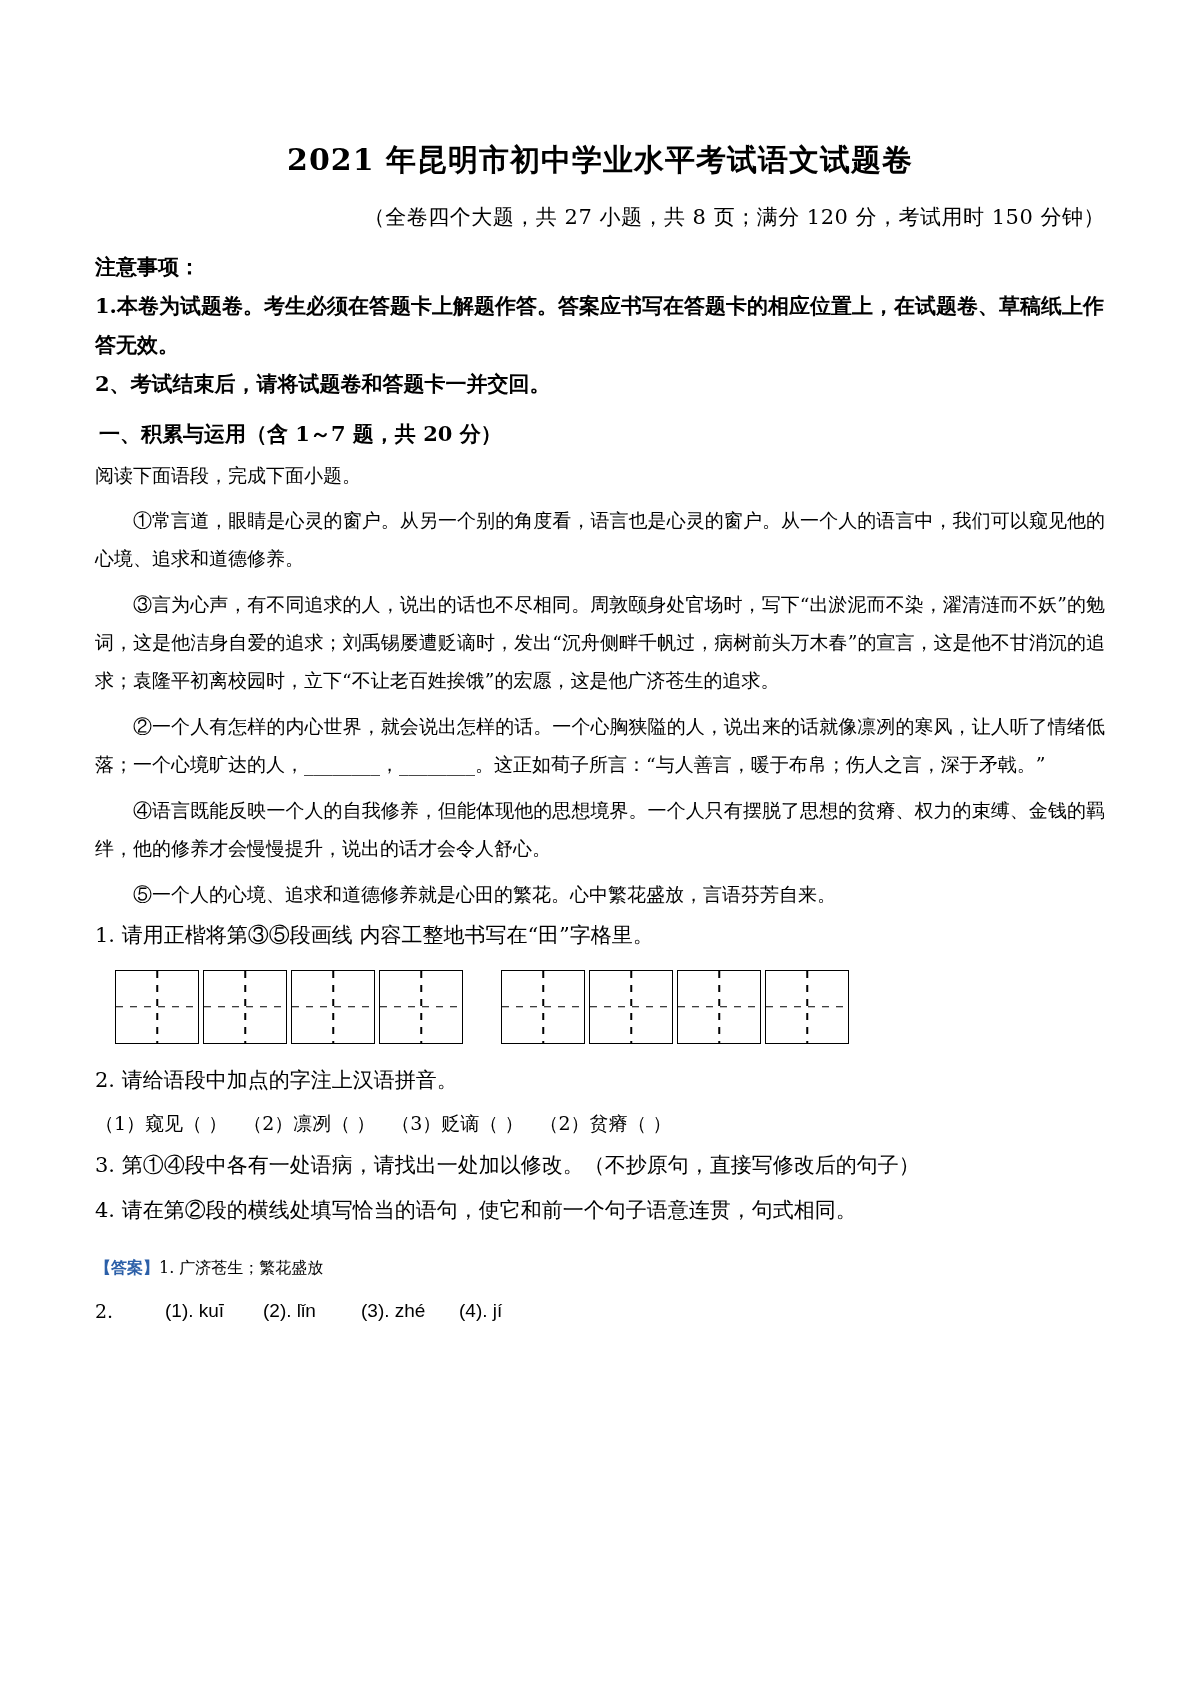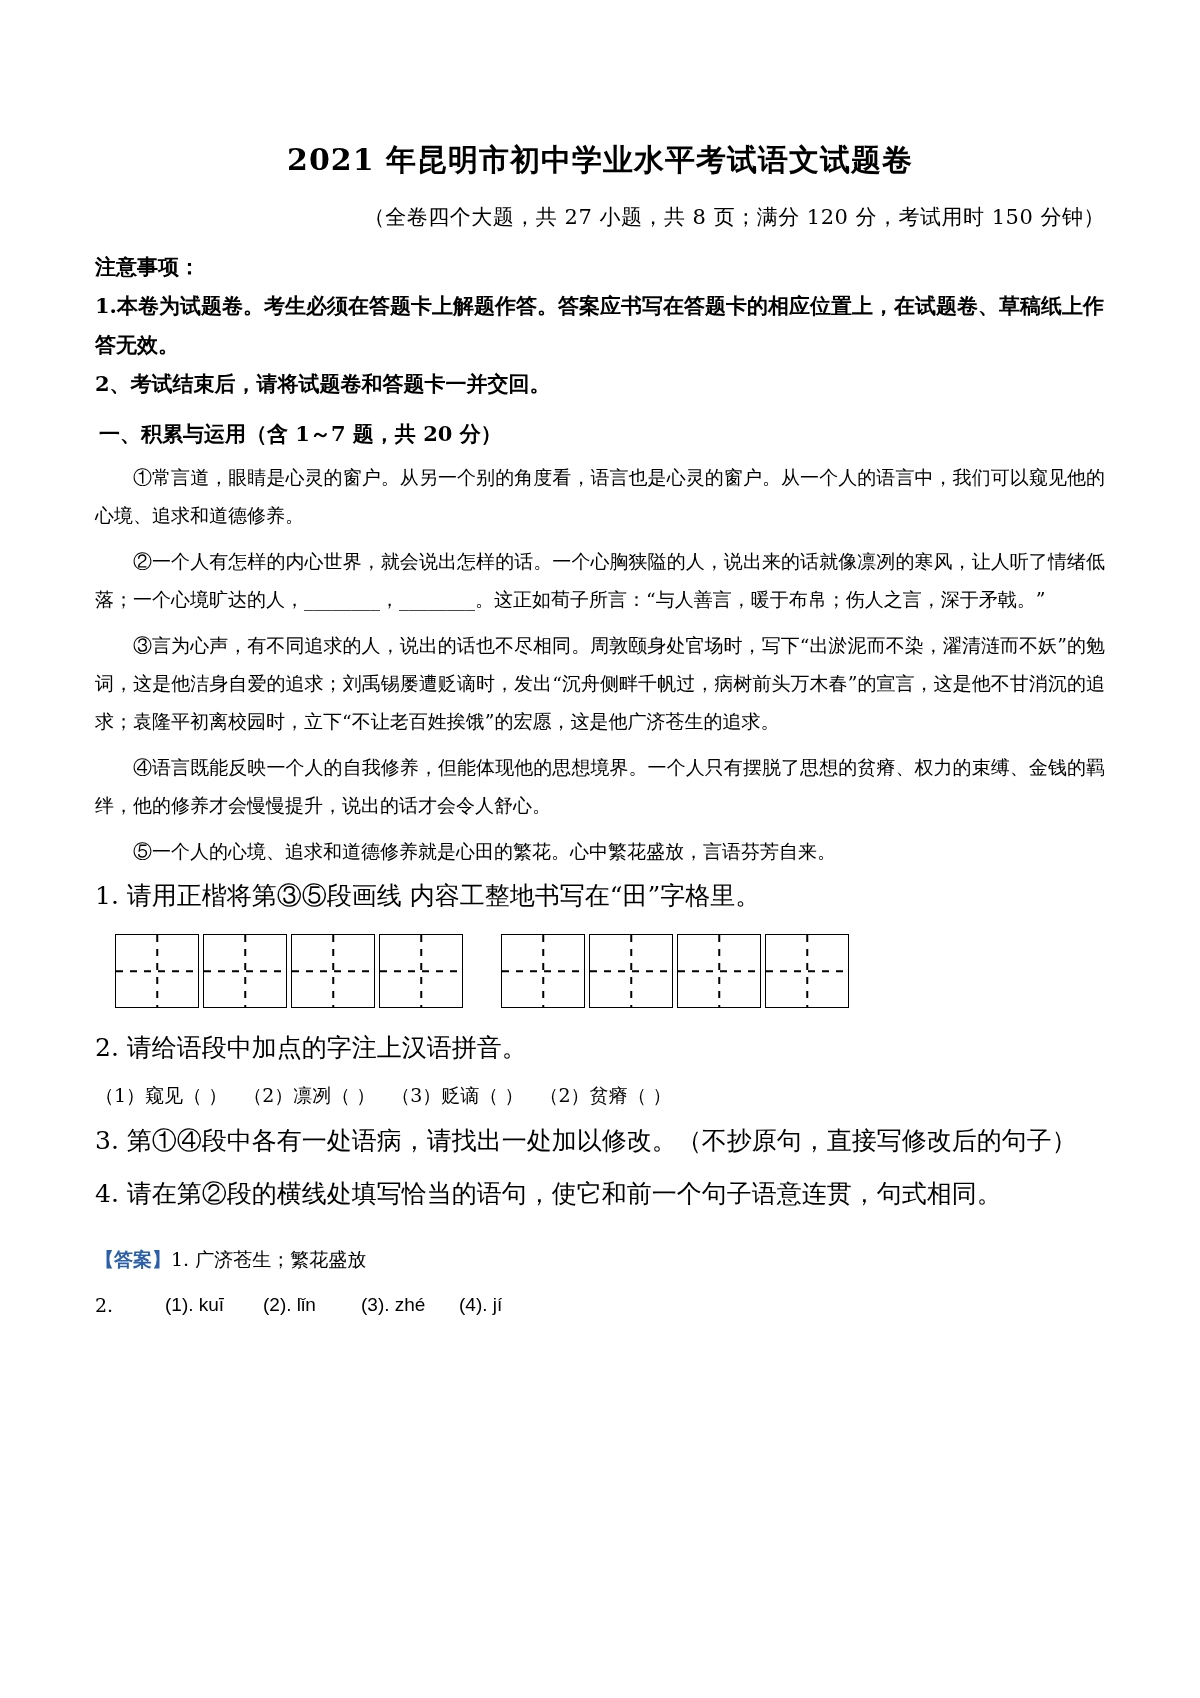--- a/index.html
+++ b/index.html
@@ -64,21 +64,21 @@
     margin: 0 0 4px 0;
   }
   .para {
     font-size: 19px;
     line-height: 2.0;
     margin: 8px 0 2px 0;
     text-indent: 2em;
     text-align: justify;
   }
   .q-line {
-    font-size: 25px;
+    font-size: 21px;
     line-height: 1.95;
     margin: 0 0 4px 0;
   }
   
   .grid-row {
     display: flex;
     align-items: center;
     margin: 14px 0 16px 20px;
   }
   .grid-group {
@@ -114,21 +114,21 @@
     background-image: repeating-linear-gradient(to bottom, #000 0 7px, transparent 7px 14px);
   }
   .pinyin-row {
     font-size: 19px;
     margin: 4px 0 4px 0;
     display: flex;
     gap: 16px;
     line-height: 1.9;
   }
   .answer-line {
-    font-size: 19px;
+    font-size: 16px;
     margin: 22px 0 10px 0;
     line-height: 1.9;
   }
   .answer-tag {
     color: #2b5fa8;
     font-weight: bold;
   }
   .ans-items {
     font-size: 19px;
     margin: 10px 0 0 0;
@@ -151,24 +151,25 @@
     <h1 class="doc-title">2021 年昆明市初中学业水平考试语文试题卷</h1>
 
     <div class="doc-subtitle">（全卷四个大题，共 27 小题，共 8 页；满分 120 分，考试用时 150 分钟）</div>
 
     <div class="notice-head">注意事项：</div>
     <p class="bold-line">1.本卷为试题卷。考生必须在答题卡上解题作答。答案应书写在答题卡的相应位置上，在试题卷、草稿纸上作答无效。</p>
     <p class="bold-line">2、考试结束后，请将试题卷和答题卡一并交回。</p>
 
     <div class="section-head">一、积累与运用（含 1～7 题，共 20 分）</div>
 
+    <p class="plain">阅读下面语段，完成下面小题。</p>
 
     <p class="para">①常言道，眼睛是心灵的窗户。从另一个别的角度看，语言也是心灵的窗户。从一个人的语言中，我们可以窥见他的心境、追求和道德修养。</p>
+    <p class="para">③言为心声，有不同追求的人，说出的话也不尽相同。周敦颐身处官场时，写下“出淤泥而不染，濯清涟而不妖”的勉词，这是他洁身自爱的追求；刘禹锡屡遭贬谪时，发出“沉舟侧畔千帆过，病树前头万木春”的宣言，这是他不甘消沉的追求；袁隆平初离校园时，立下“不让老百姓挨饿”的宏愿，这是他广济苍生的追求。</p>
     <p class="para">②一个人有怎样的内心世界，就会说出怎样的话。一个心胸狭隘的人，说出来的话就像凛冽的寒风，让人听了情绪低落；一个心境旷达的人，________，________。这正如荀子所言：“与人善言，暖于布帛；伤人之言，深于矛戟。”</p>
-    <p class="para">③言为心声，有不同追求的人，说出的话也不尽相同。周敦颐身处官场时，写下“出淤泥而不染，濯清涟而不妖”的勉词，这是他洁身自爱的追求；刘禹锡屡遭贬谪时，发出“沉舟侧畔千帆过，病树前头万木春”的宣言，这是他不甘消沉的追求；袁隆平初离校园时，立下“不让老百姓挨饿”的宏愿，这是他广济苍生的追求。</p>
     <p class="para">④语言既能反映一个人的自我修养，但能体现他的思想境界。一个人只有摆脱了思想的贫瘠、权力的束缚、金钱的羁绊，他的修养才会慢慢提升，说出的话才会令人舒心。</p>
     <p class="para">⑤一个人的心境、追求和道德修养就是心田的繁花。心中繁花盛放，言语芬芳自来。</p>
 
     <p class="q-line">1. 请用正楷将第③⑤段画线   内容工整地书写在“田”字格里。</p>
 
     <div class="grid-row">
       <div class="grid-group">
         <div class="cell"></div>
         <div class="cell"></div>
         <div class="cell"></div>

